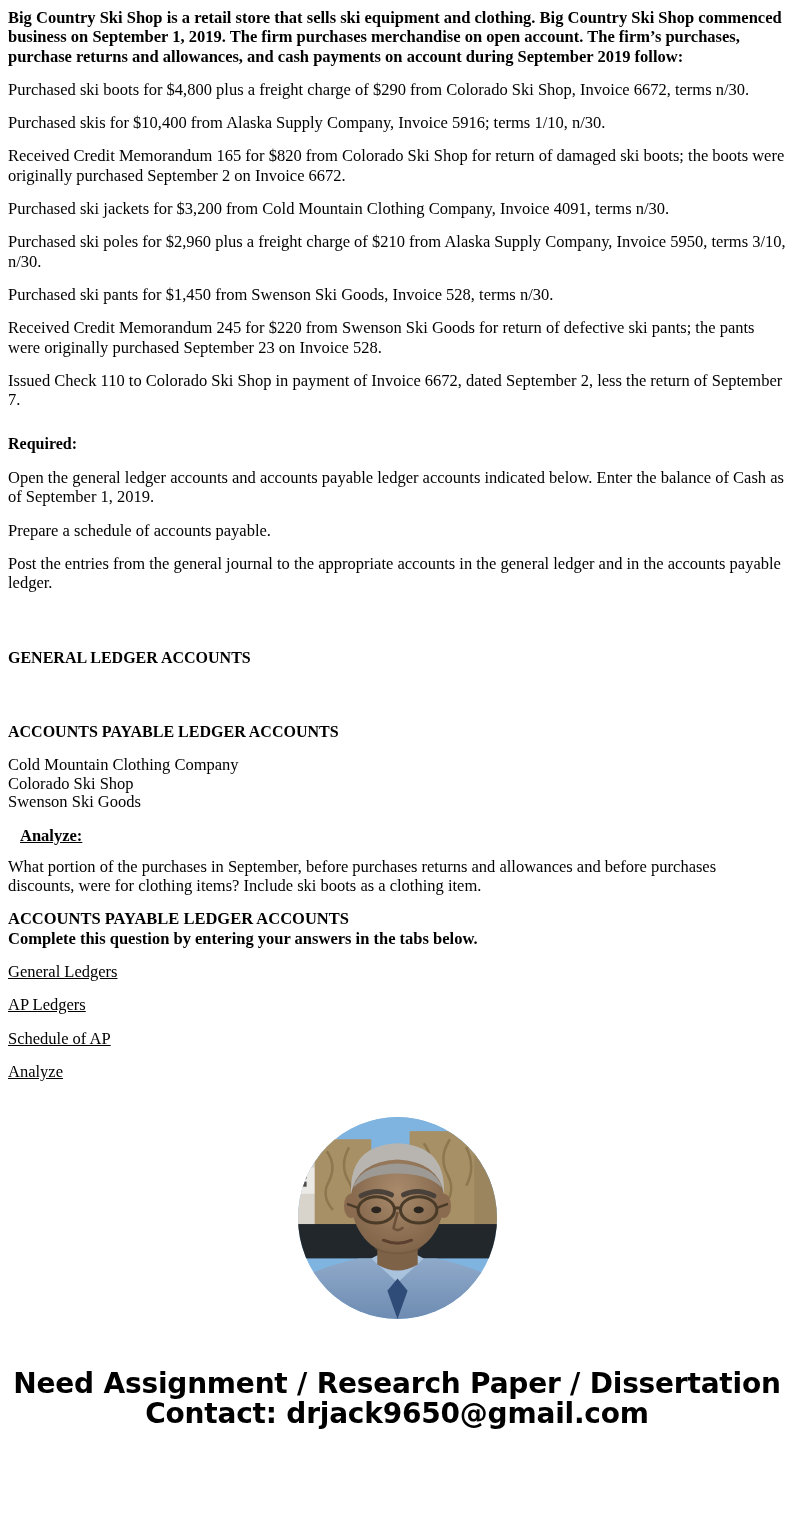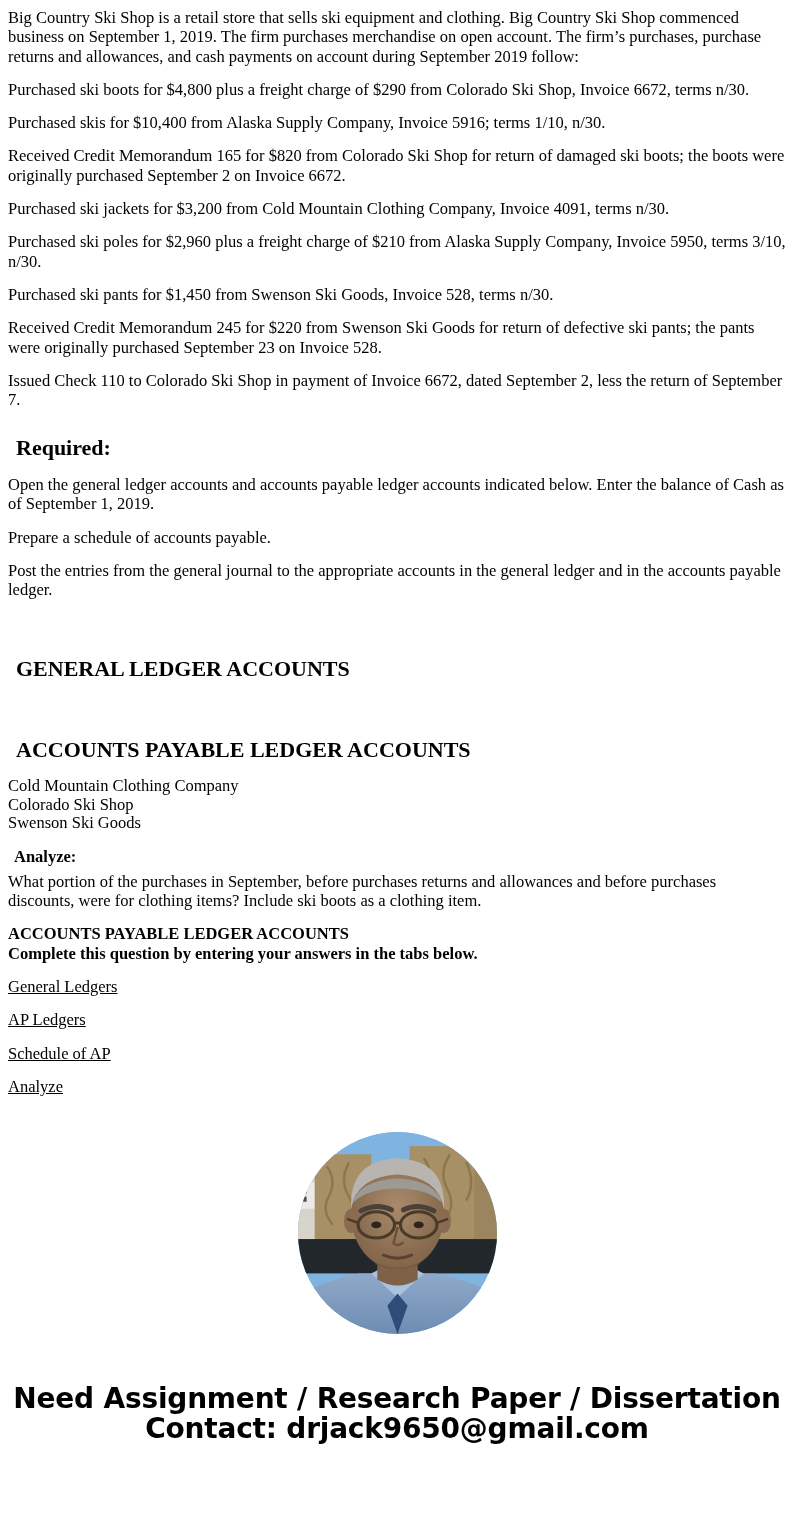--- a/index.html
+++ b/index.html
@@ -20,48 +20,49 @@
   .page {
     padding: 0 8px;
     box-sizing: border-box;
     width: 794px;
   }
   p.para {
     margin: 0 0 14px 0;
     padding: 0;
     text-align: left;
   }
-  p.para:first-child { margin-top: 8px; }
+  p.para:first-child { margin-top: 8px; font-weight: bold; }
 
   h3.section-head {
-    margin: 0 0 14px 8px;
-    padding: 0;
-    font-size: 22px;
+    margin: 0 0 14px 0;
+    padding: 0;
+    font-size: 16px;
     font-weight: bold;
     line-height: 1.17;
   }
 
   .spacer-lg { height: 42px; }
   .spacer-sm { height: 12px; }
 
   ul.vendor-list {
     list-style: none;
     margin: 0 0 14px 0;
     padding: 0;
   }
   ul.vendor-list li {
     margin: 0;
     padding: 0;
     line-height: 1.12;
   }
 
   .analyze-head {
     font-weight: bold;
-    margin: 6px;
-    line-height: 1.17;
+    margin: 12px;
+    line-height: 1.17;
+    text-decoration: underline;
   }
   .analyze-body {
     margin: 0 0 14px 0;
     line-height: 1.17;
   }
 
   .ap-block {
     margin: 0 0 14px 0;
     font-weight: bold;
     line-height: 1.17;

